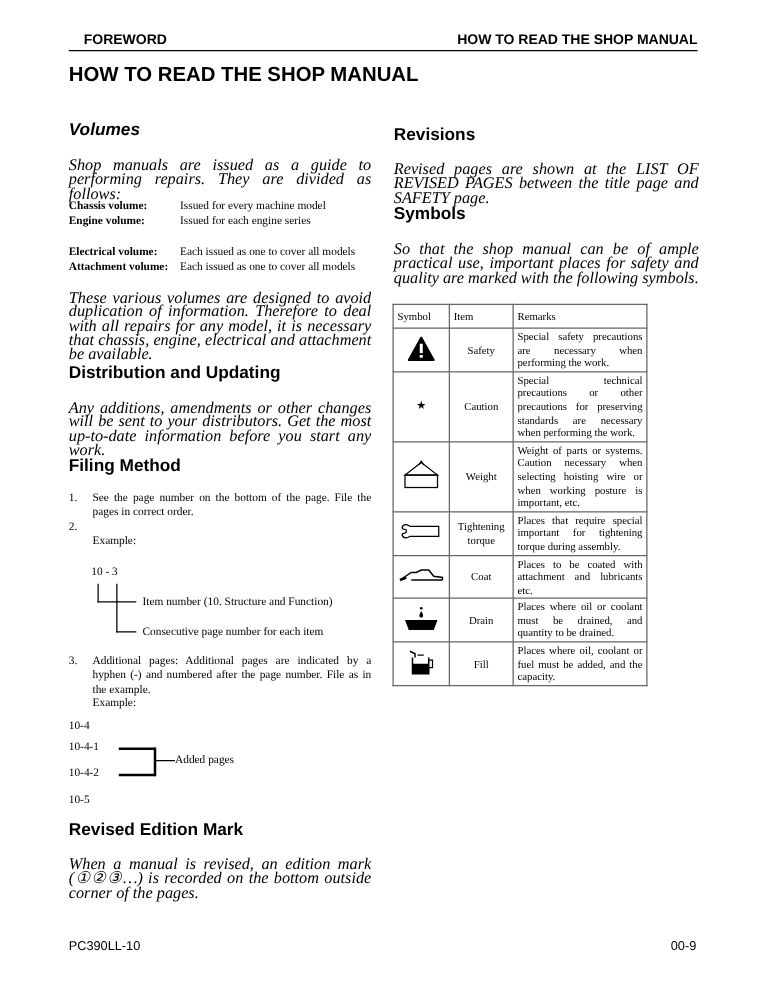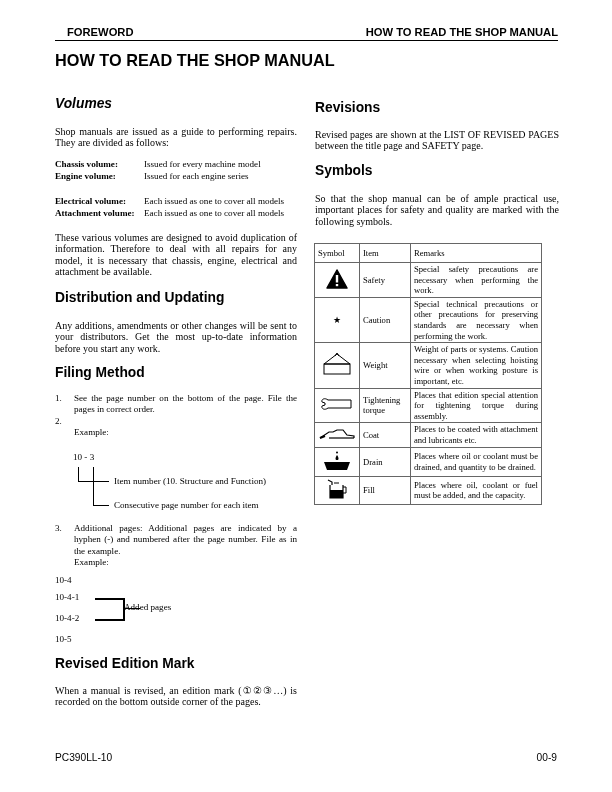--- a/index.html
+++ b/index.html
@@ -6,37 +6,37 @@
   body { width:612px; height:792px; position:relative; overflow:hidden; color:#000; }
   .abs { position:absolute; }
 
   .hdr { top:26px; left:55px; width:503px; height:14px; border-bottom:1.6px solid #000;
          font-family:"Liberation Sans", sans-serif; font-weight:bold; font-size:11.2px; }
   .hdr .l { position:absolute; left:0; top:0;padding-left:12px; }
   .hdr .r { position:absolute; right:0; top:0; }
 
   .title { top:51px; left:55px; font-family:"Liberation Sans", sans-serif; font-weight:bold; font-size:16.3px; }
   h2 { margin:0; font-family:"Liberation Sans", sans-serif; font-weight:bold; font-size:13.8px; position:absolute; }
-  p.body { margin:0; position:absolute; font-family:"Liberation Serif", serif; font-size:10px; line-height:11.3px; text-align:justify; }
+  p.body { margin:0; position:absolute; font-family:"Liberation Serif", serif; font-size:13px; line-height:11.3px; text-align:justify;font-style:italic; }
 
   .vol-row { position:absolute; left:55px; font-family:"Liberation Serif", serif; font-size:9.1px; line-height:11.3px; }
   .vol-row .k { font-weight:bold; display:inline-block; width:89px; }
 
   ol.steps { margin:0; padding:0; list-style:none; position:absolute; font-family:"Liberation Serif", serif; font-size:9.1px; line-height:11.3px; }
   ol.steps li { position:relative; padding-left:19px; text-align:justify; }
   ol.steps li .n { position:absolute; left:0; top:0; }
 
   .txt { position:absolute; font-family:"Liberation Serif", serif; font-size:9.1px; line-height:11.3px; white-space:nowrap; }
   .line { position:absolute; background:#000; }
 
-  table.sym { position:absolute; top:243px; left:314px; width:228px; border-collapse:collapse;
+  table.sym { position:absolute; top:243px; left:314px; width:204px; border-collapse:collapse;
               font-family:"Liberation Serif", serif; font-size:8.6px; line-height:10.6px; }
   table.sym td { border:1px solid #666; padding:1px 3px; vertical-align:middle; }
   table.sym td.sy { width:40px; text-align:center; padding:2px; }
-  table.sym td.it { width:44px; }
+  table.sym td.it { width:44px;text-align:center; }
   table.sym td.rm { text-align:justify; }
   table.sym tr.head td { height:16px; }
 
   .footer { position:absolute; top:752px; font-family:"Liberation Sans", sans-serif; font-size:10.2px; }
 </style>
 </head>
 <body>
 
 <div class="abs hdr">
   <span class="l">FOREWORD</span>
@@ -97,21 +97,21 @@
 </ol>
 
 <div class="txt" style="top:575px;left:55px;">10-4</div>
 <div class="txt" style="top:592px;left:55px;">10-4-1</div>
 <div class="txt" style="top:613px;left:55px;">10-4-2</div>
 <div class="txt" style="top:634px;left:55px;">10-5</div>
 <div class="line" style="left:95px;top:598px;width:29px;height:2px;"></div>
 <div class="line" style="left:95px;top:619px;width:29px;height:2px;"></div>
 <div class="line" style="left:123px;top:598px;width:2px;height:23px;"></div>
 <div class="line" style="left:124px;top:608px;width:16px;height:1.3px;"></div>
-<div class="txt" style="top:602px;left:124px;">Added pages</div>
+<div class="txt" style="top:602px;left:140px;">Added pages</div>
 
 <h2 style="top:656px;left:55px;">Revised Edition Mark</h2>
 <p class="body" style="top:685px;left:55px;width:242px;">When a manual is revised, an edition mark (①②③…) is recorded on the bottom outside corner of the pages.</p>
 
 <h2 style="top:100px;left:315px;">Revisions</h2>
 <p class="body" style="top:129px;left:315px;width:244px;">Revised pages are shown at the LIST OF REVISED PAGES between the title page and SAFETY page.</p>
 
 <h2 style="top:163px;left:315px;">Symbols</h2>
 <p class="body" style="top:193px;left:315px;width:244px;">So that the shop manual can be of ample practical use, important places for safety and quality are marked with the following symbols.</p>
 
@@ -151,21 +151,21 @@
     <td class="it">Weight</td>
     <td class="rm">Weight of parts or systems. Caution necessary when selecting hoisting wire or when working posture is important, etc.</td>
   </tr>
   <tr>
     <td class="sy">
       <svg width="34" height="14" viewBox="0 0 34 14">
             <path d="M8 3 C4 0 1 3 2 5 L5 6 L5 8 L2 9 C1 11 4 14 8 11 L31 11 L31 3 Z" fill="none" stroke="#000" stroke-width="1"></path>
           </svg>
     </td>
     <td class="it">Tightening torque</td>
-    <td class="rm">Places that edition special attention for tightening torque during assembly.</td>
+    <td class="rm">Places that require special important for tightening torque during assembly.</td>
   </tr>
   <tr>
     <td class="sy">
       <svg width="36" height="14" viewBox="0 0 36 14">
             <path d="M1 11 L10 5 L14 5 L18 3 L24 3 L28 8 L35 9 L35 11" fill="none" stroke="#000" stroke-width="1.2"></path>
             <path d="M1 11 L6 9" stroke="#000" stroke-width="2"></path>
             <line x1="10" y1="11" x2="35" y2="11" stroke="#000" stroke-width="1.2"></line>
           </svg>
     </td>
     <td class="it">Coat</td>

